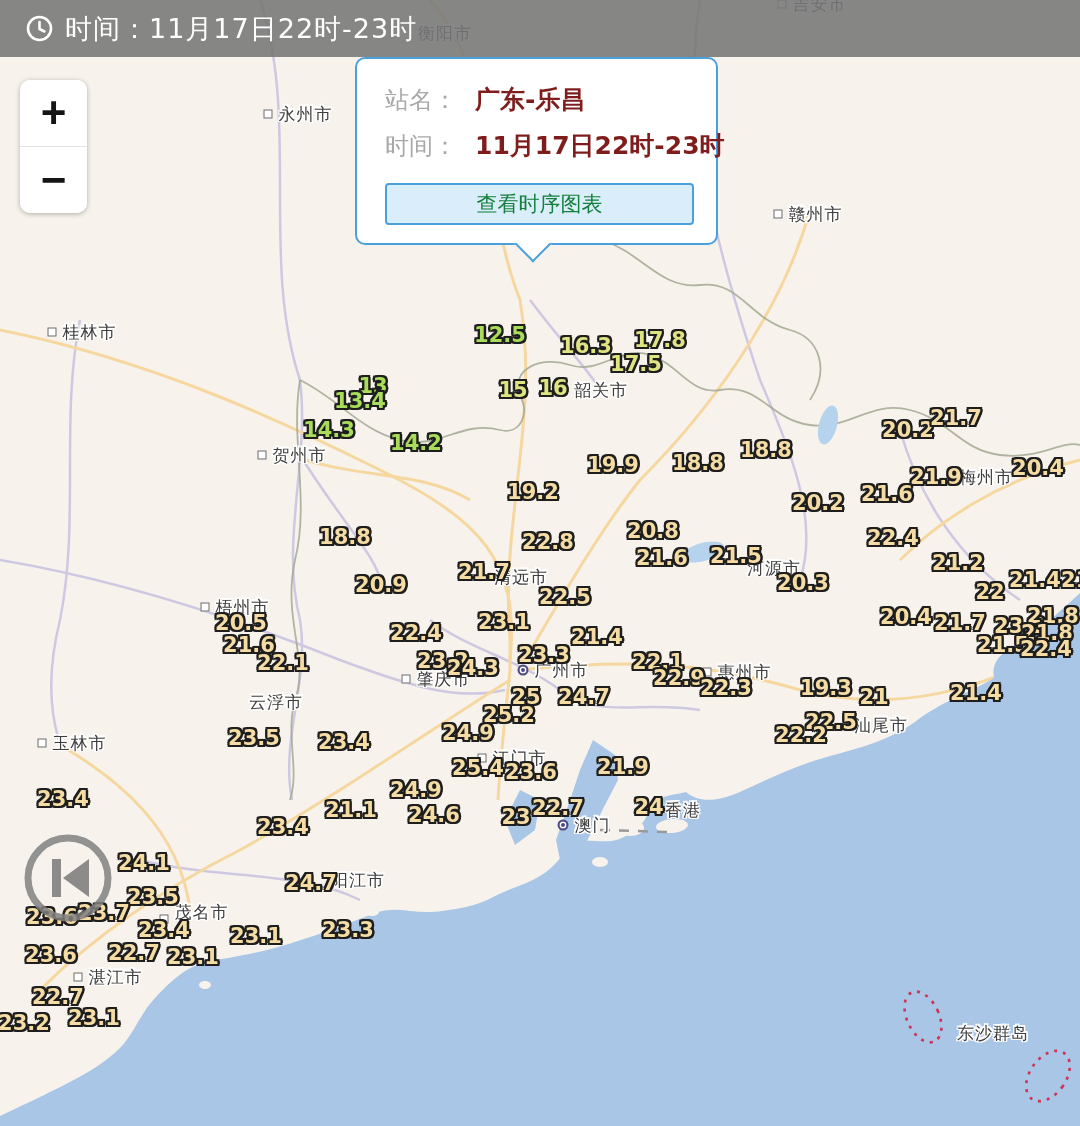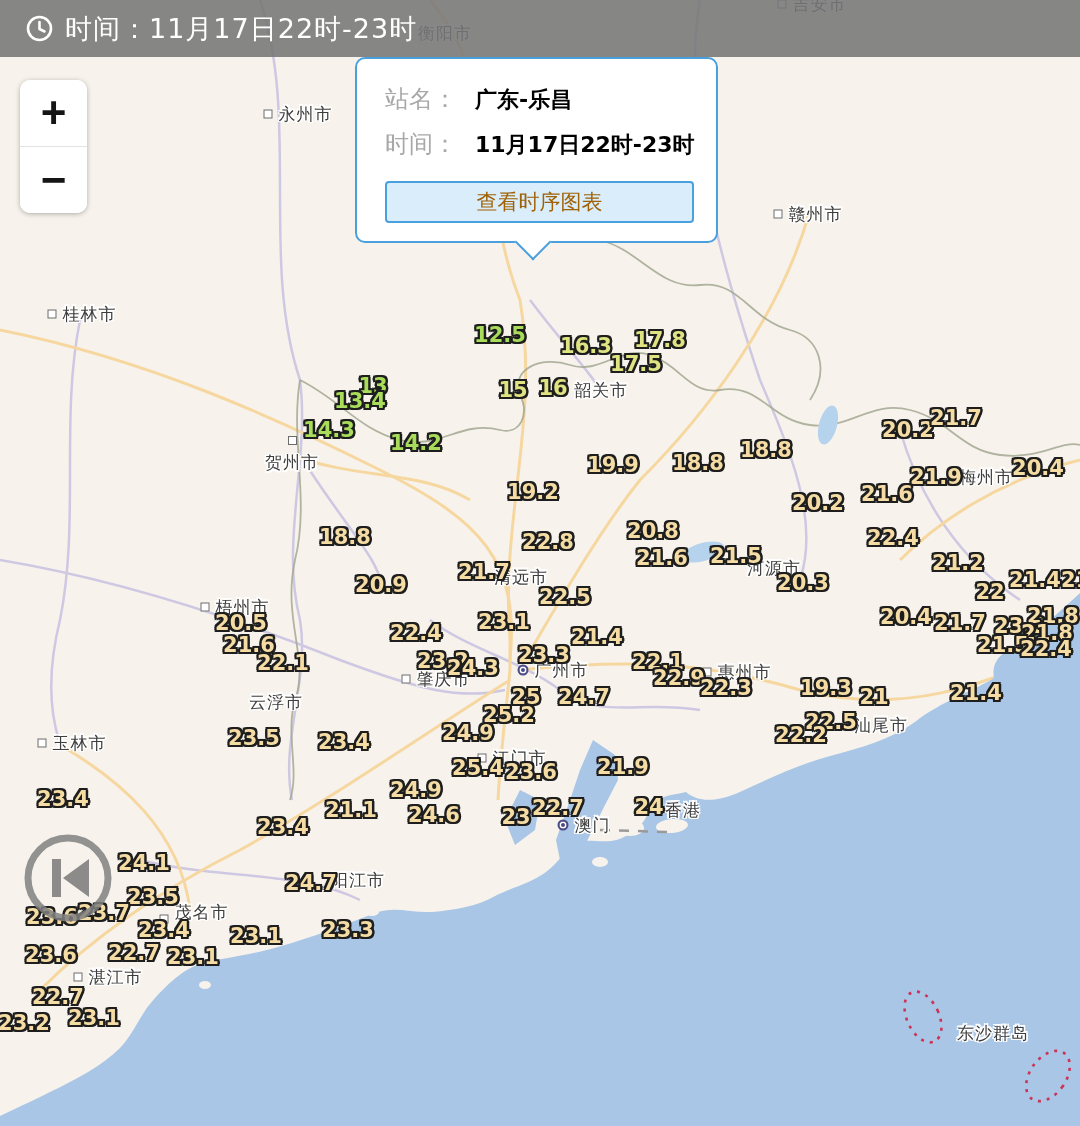--- a/index.html
+++ b/index.html
@@ -31,25 +31,25 @@
   
   #zoomctl{position:absolute;left:20px;top:80px;width:67px;z-index:15;background:#fff;
     border-radius:10px;box-shadow:0 1px 5px rgba(0,0,0,0.3);overflow:hidden;}
   #zoomctl .zbtn{width:67px;height:66px;display:flex;align-items:center;justify-content:center;
     font-size:44px;font-weight:700;color:#151515;cursor:pointer;background:#fff;border:none;padding:0;}
   #zoomctl .div{height:1px;background:#e3e3e3;}
   
   #popup{position:absolute;left:355px;top:57px;width:363px;z-index:20;background:#fff;
     border:2px solid var(--accent,#4a9fdd);border-radius:10px;box-sizing:border-box;
     padding:24px 22px 18px 28px;}
-  .prow{display:flex;align-items:flex-end;margin-bottom:13px;}
+  .prow{display:flex;align-items:center;margin-bottom:13px;}
   .plabel{width:90px;flex:0 0 auto;font-size:24px;color:#a8a8a8;}
-  .pvalue{font-size:22px;font-weight:700;color:#000000;white-space:nowrap;}
+  .pvalue{font-size:25px;font-weight:700;color:#7f1d1d;white-space:nowrap;}
   #popup-btn{margin-top:8px;width:100%;height:42px;background:#d9edfa;border:2px solid var(--accent,#4a9fdd);
-    border-radius:4px;font-size:21px;color:#a16207;cursor:pointer;font-family:inherit;}
+    border-radius:4px;font-size:21px;color:#15803d;cursor:pointer;font-family:inherit;}
   #popup-arrow{position:absolute;left:163px;bottom:-14px;width:24px;height:24px;background:#fff;
     transform:rotate(45deg);border-right:2px solid var(--accent,#4a9fdd);border-bottom:2px solid var(--accent,#4a9fdd);}
   
   #playback{position:absolute;left:23px;top:833px;width:90px;height:90px;z-index:15;cursor:pointer;}
 </style>
 </head>
 <body>
 
 <div id="screen">
 
@@ -128,29 +128,29 @@
         <span>衡阳市</span>
       </div>
       <div class="city" style="left: 812px; top: 4px;">
         <span class="sq"></span>
         <span>吉安市</span>
       </div>
       <div class="city" style="left: 298px; top: 114px;">
         <span class="sq"></span>
         <span>永州市</span>
       </div>
-      <div class="city" style="left: 82px; top: 314px;">
+      <div class="city" style="left: 82px; top: 332px;">
         <span class="sq"></span>
         <span>桂林市</span>
       </div>
       <div class="city" style="left: 808px; top: 214px;">
         <span class="sq"></span>
         <span>赣州市</span>
       </div>
-      <div class="city" style="left: 292px; top: 455px; flex-direction: column;">
+      <div class="city" style="left: 292px; top: 455px;">
         <span class="sq"></span>
         <span>贺州市</span>
       </div>
       <div class="city" style="left: 601px; top: 390px;">
         <span>韶关市</span>
       </div>
       <div class="city" style="left: 986px; top: 477px;">
         <span>梅州市</span>
       </div>
       <div class="city" style="left: 774px; top: 568px;">

